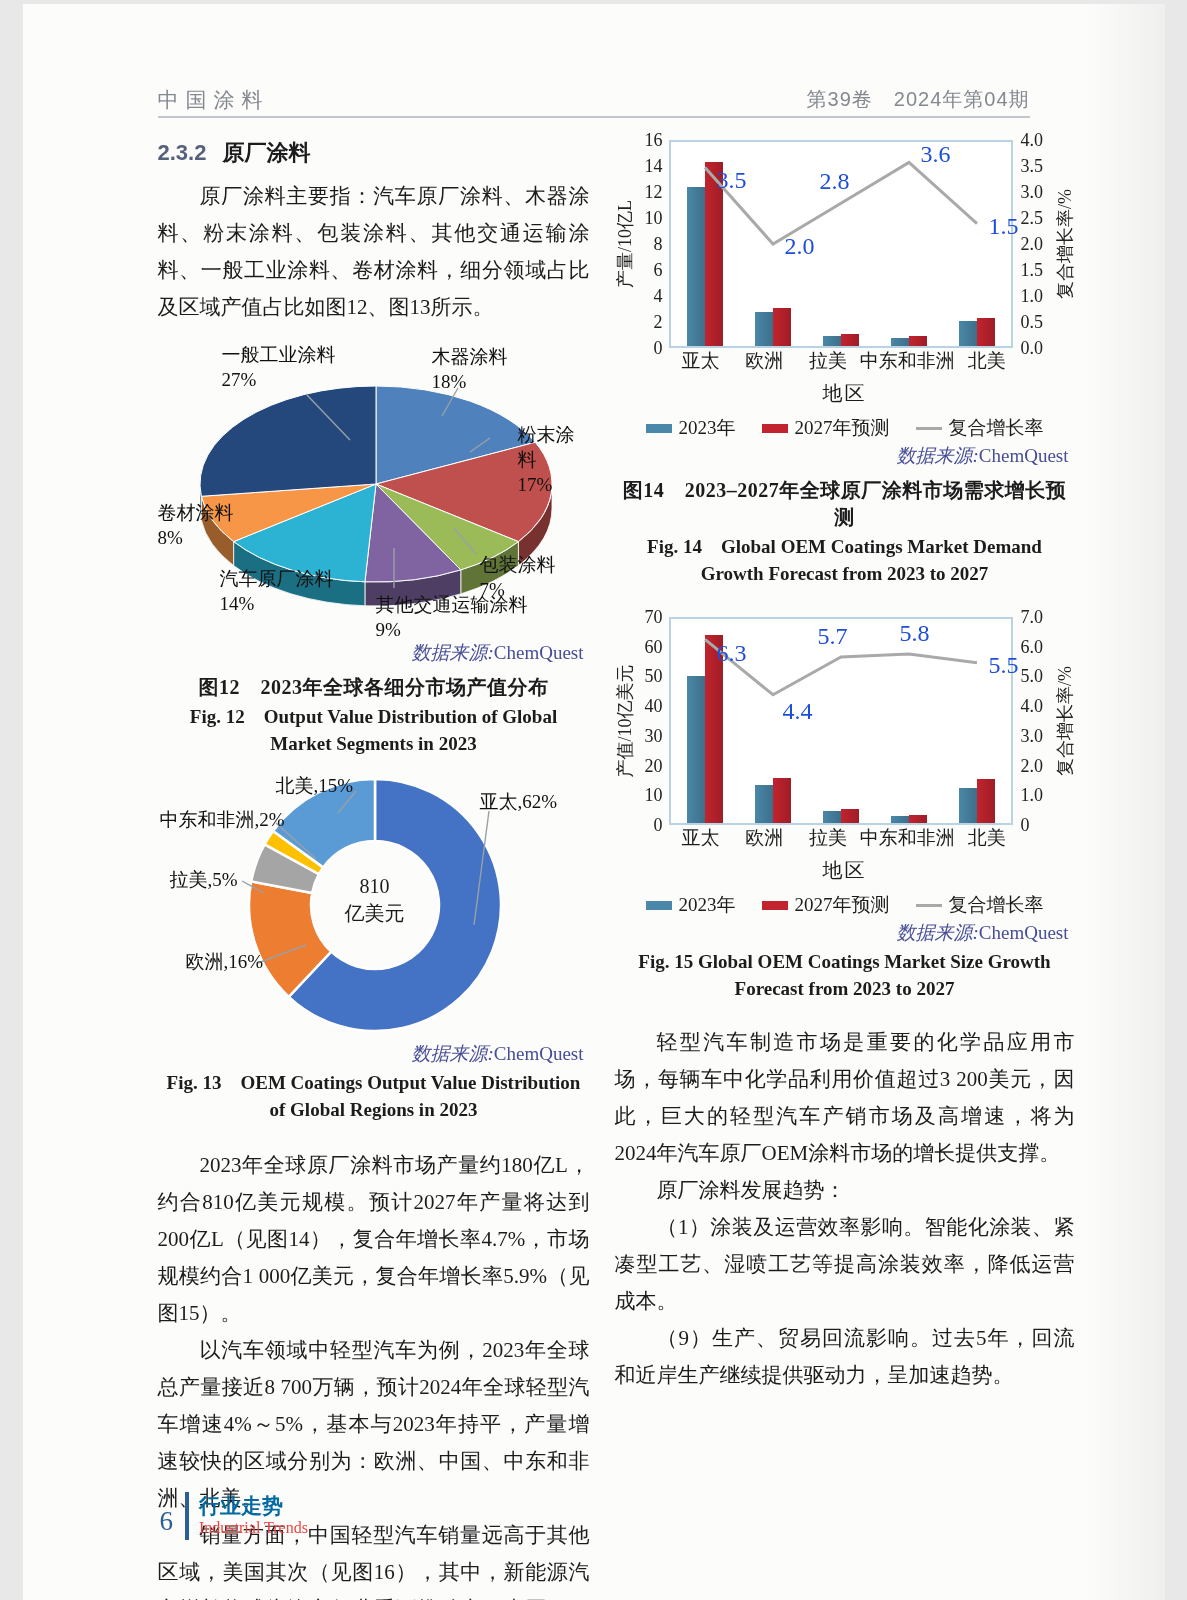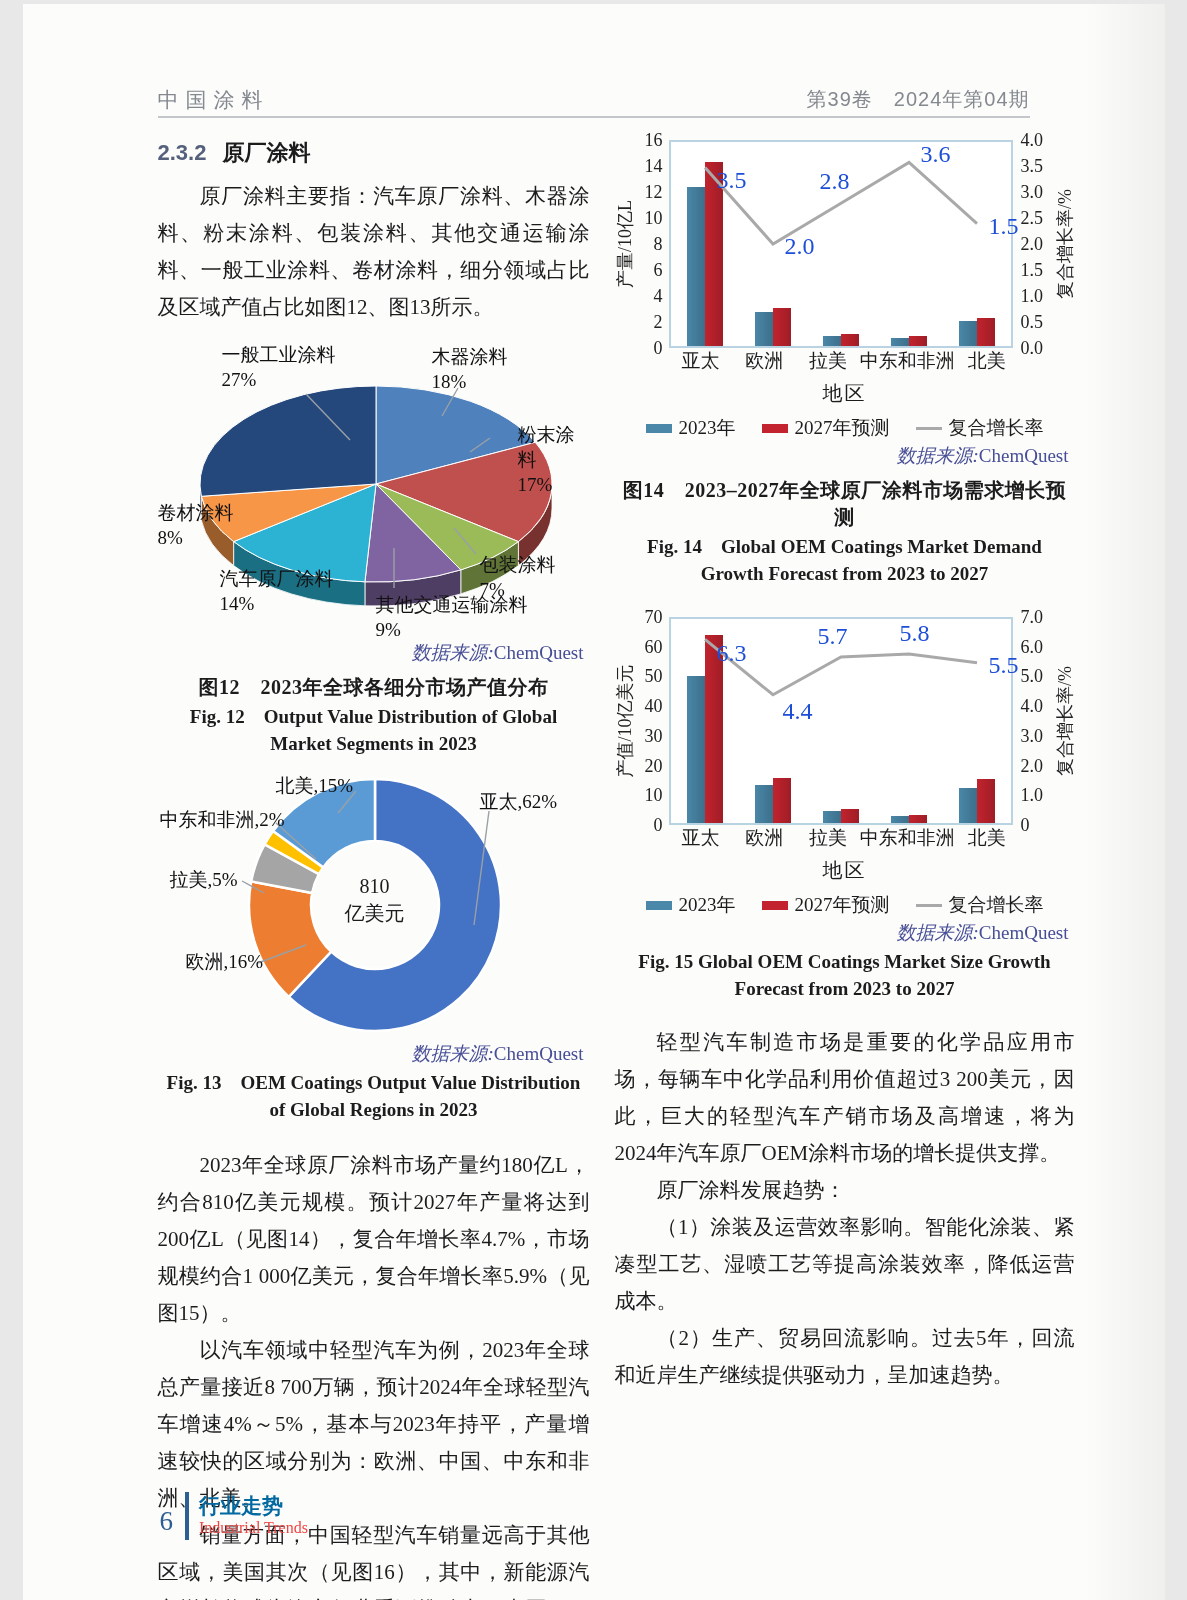--- a/index.html
+++ b/index.html
@@ -341,21 +341,21 @@
               <span>复合增长率</span>
             </span>
         </div>
         <div class="src"><span class="cnk">数据来源:</span><span>ChemQuest</span></div>
       </div>
       <div class="cap-en">Fig. 15 Global OEM Coatings Market Size Growth Forecast from 2023 to 2027</div>
 
       <p class="body" style="margin-top:22px">轻型汽车制造市场是重要的化学品应用市场，每辆车中化学品利用价值超过3 200美元，因此，巨大的轻型汽车产销市场及高增速，将为2024年汽车原厂OEM涂料市场的增长提供支撑。</p>
       <p class="body">原厂涂料发展趋势：</p>
       <p class="body">（1）涂装及运营效率影响。智能化涂装、紧凑型工艺、湿喷工艺等提高涂装效率，降低运营成本。</p>
-      <p class="body">（2）生产、贸易回流影响。过去5年，回流和近岸生产继续提供驱动力，呈加速趋势。</p>
+      <p class="body">（9）生产、贸易回流影响。过去5年，回流和近岸生产继续提供驱动力，呈加速趋势。</p>
 
     </div>
   </div>
 
   <div class="ftr">
     <span class="pn">6</span>
     <span class="vbar"></span>
     <span>
       <div class="col-cn">行业走势</div>
       <div class="col-en">Industrial Trends</div>

